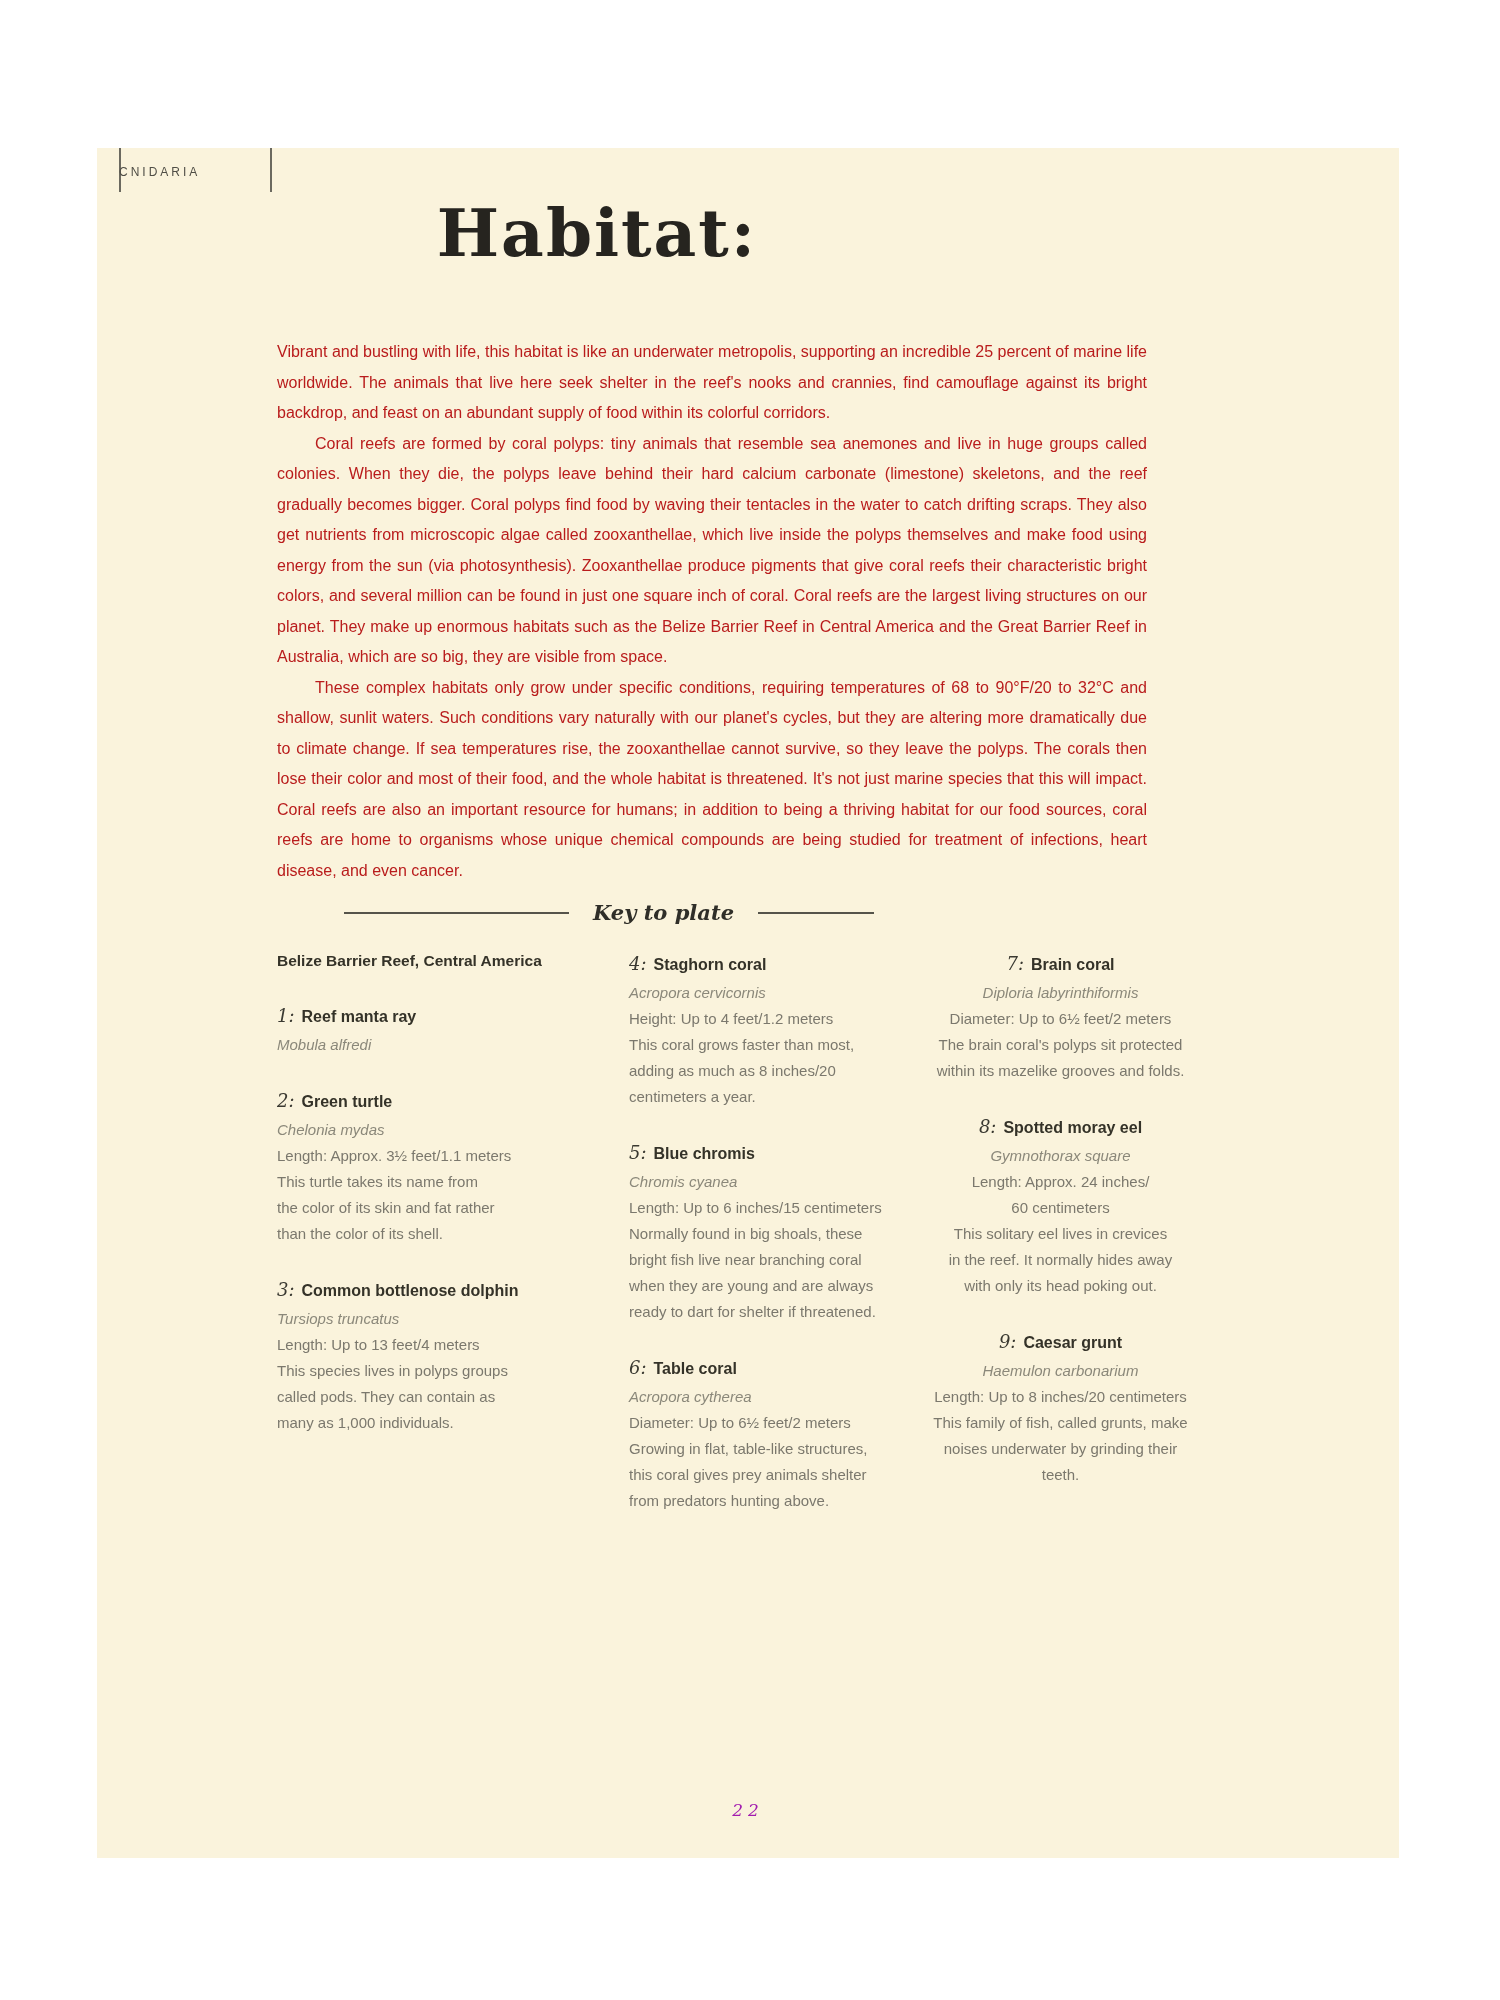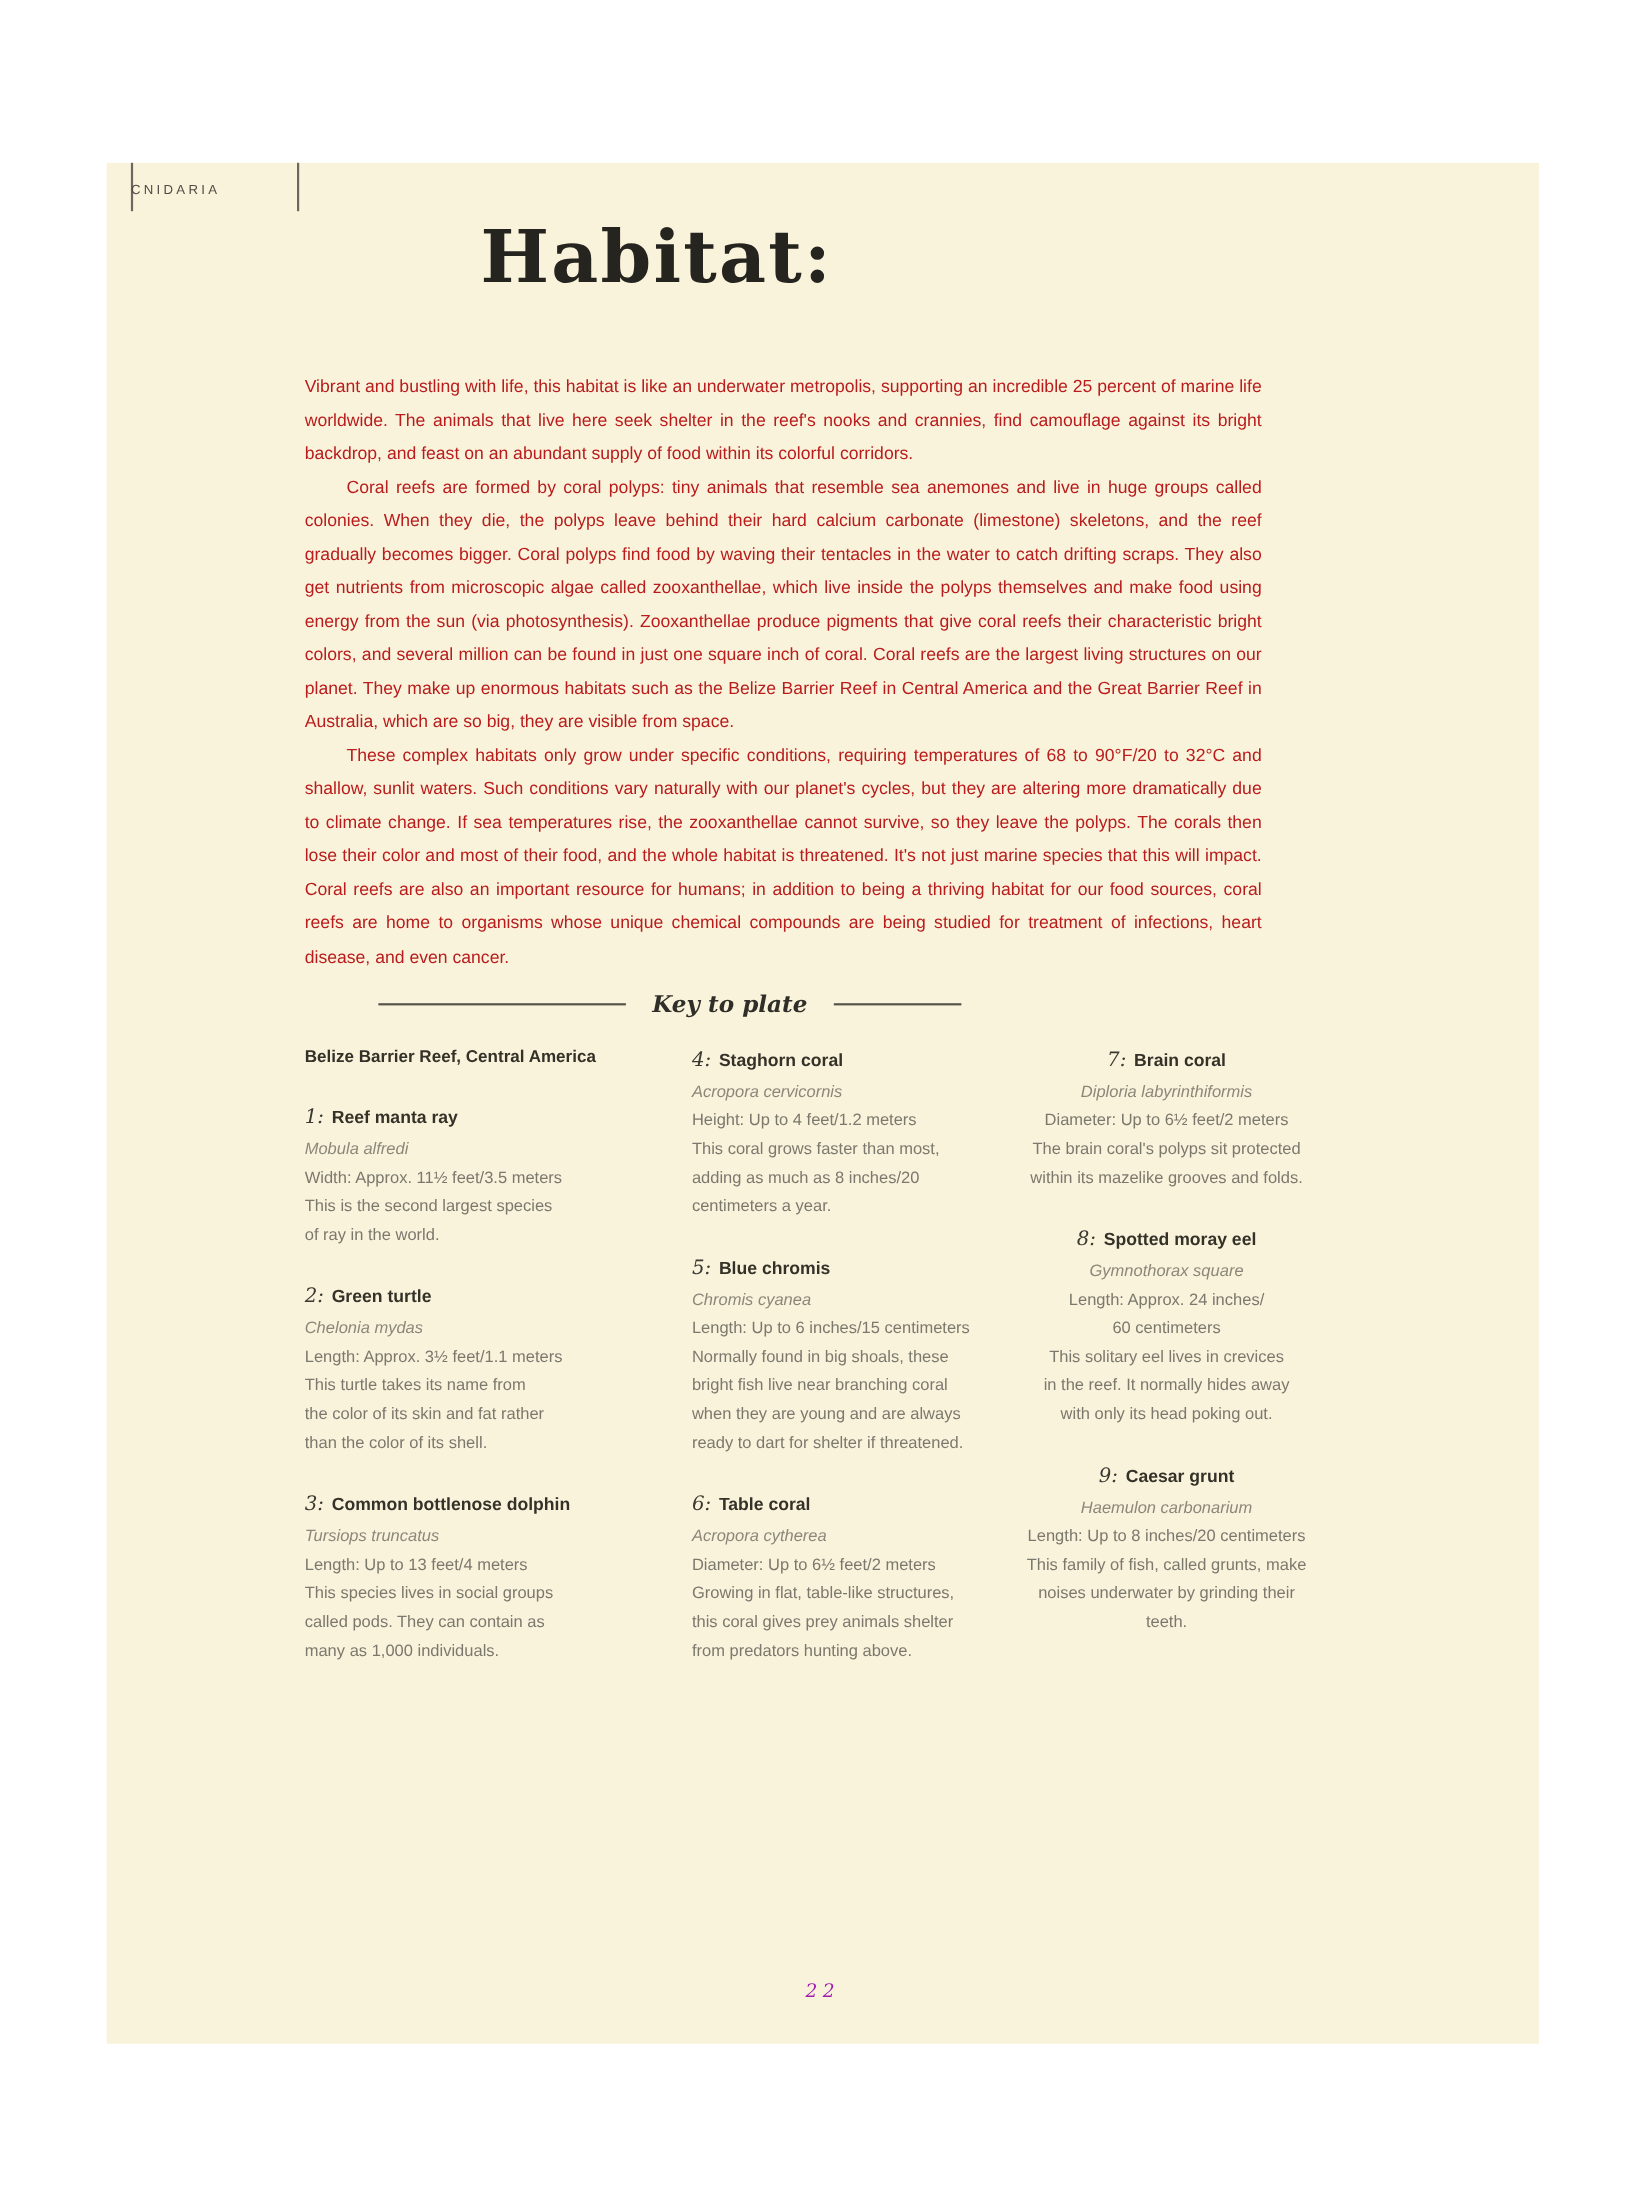--- a/index.html
+++ b/index.html
@@ -154,25 +154,20 @@
     <div class="key-columns">
 
       <div class="key-col c1">
         <div class="key-location">Belize Barrier Reef, Central America</div>
 
         <div class="key-item">
           <div class="key-item-title">
             <span class="key-num">1:</span><span class="key-name">Reef manta ray</span>
           </div>
           <div class="key-sci">Mobula alfredi</div>
-          <div class="key-lines">
-              <div>Width: Approx. 11½ feet/3.5 meters</div>
-              <div>This is the second largest species</div>
-              <div>of ray in the world.</div>
-            </div>
         </div>
 
         <div class="key-item">
           <div class="key-item-title">
             <span class="key-num">2:</span><span class="key-name">Green turtle</span>
           </div>
           <div class="key-sci">Chelonia mydas</div>
           <div class="key-lines">
               <div>Length: Approx. 3½ feet/1.1 meters</div>
               <div>This turtle takes its name from</div>
@@ -181,21 +176,21 @@
             </div>
         </div>
 
         <div class="key-item">
           <div class="key-item-title">
             <span class="key-num">3:</span><span class="key-name">Common bottlenose dolphin</span>
           </div>
           <div class="key-sci">Tursiops truncatus</div>
           <div class="key-lines">
               <div>Length: Up to 13 feet/4 meters</div>
-              <div>This species lives in social groups</div>
+              <div>This species lives in polyps groups</div>
               <div>called pods. They can contain as</div>
               <div>many as 1,000 individuals.</div>
             </div>
         </div>
       </div>
 
       <div class="key-col c2">
         <div class="key-item">
           <div class="key-item-title">
             <span class="key-num">4:</span><span class="key-name">Staghorn coral</span>

